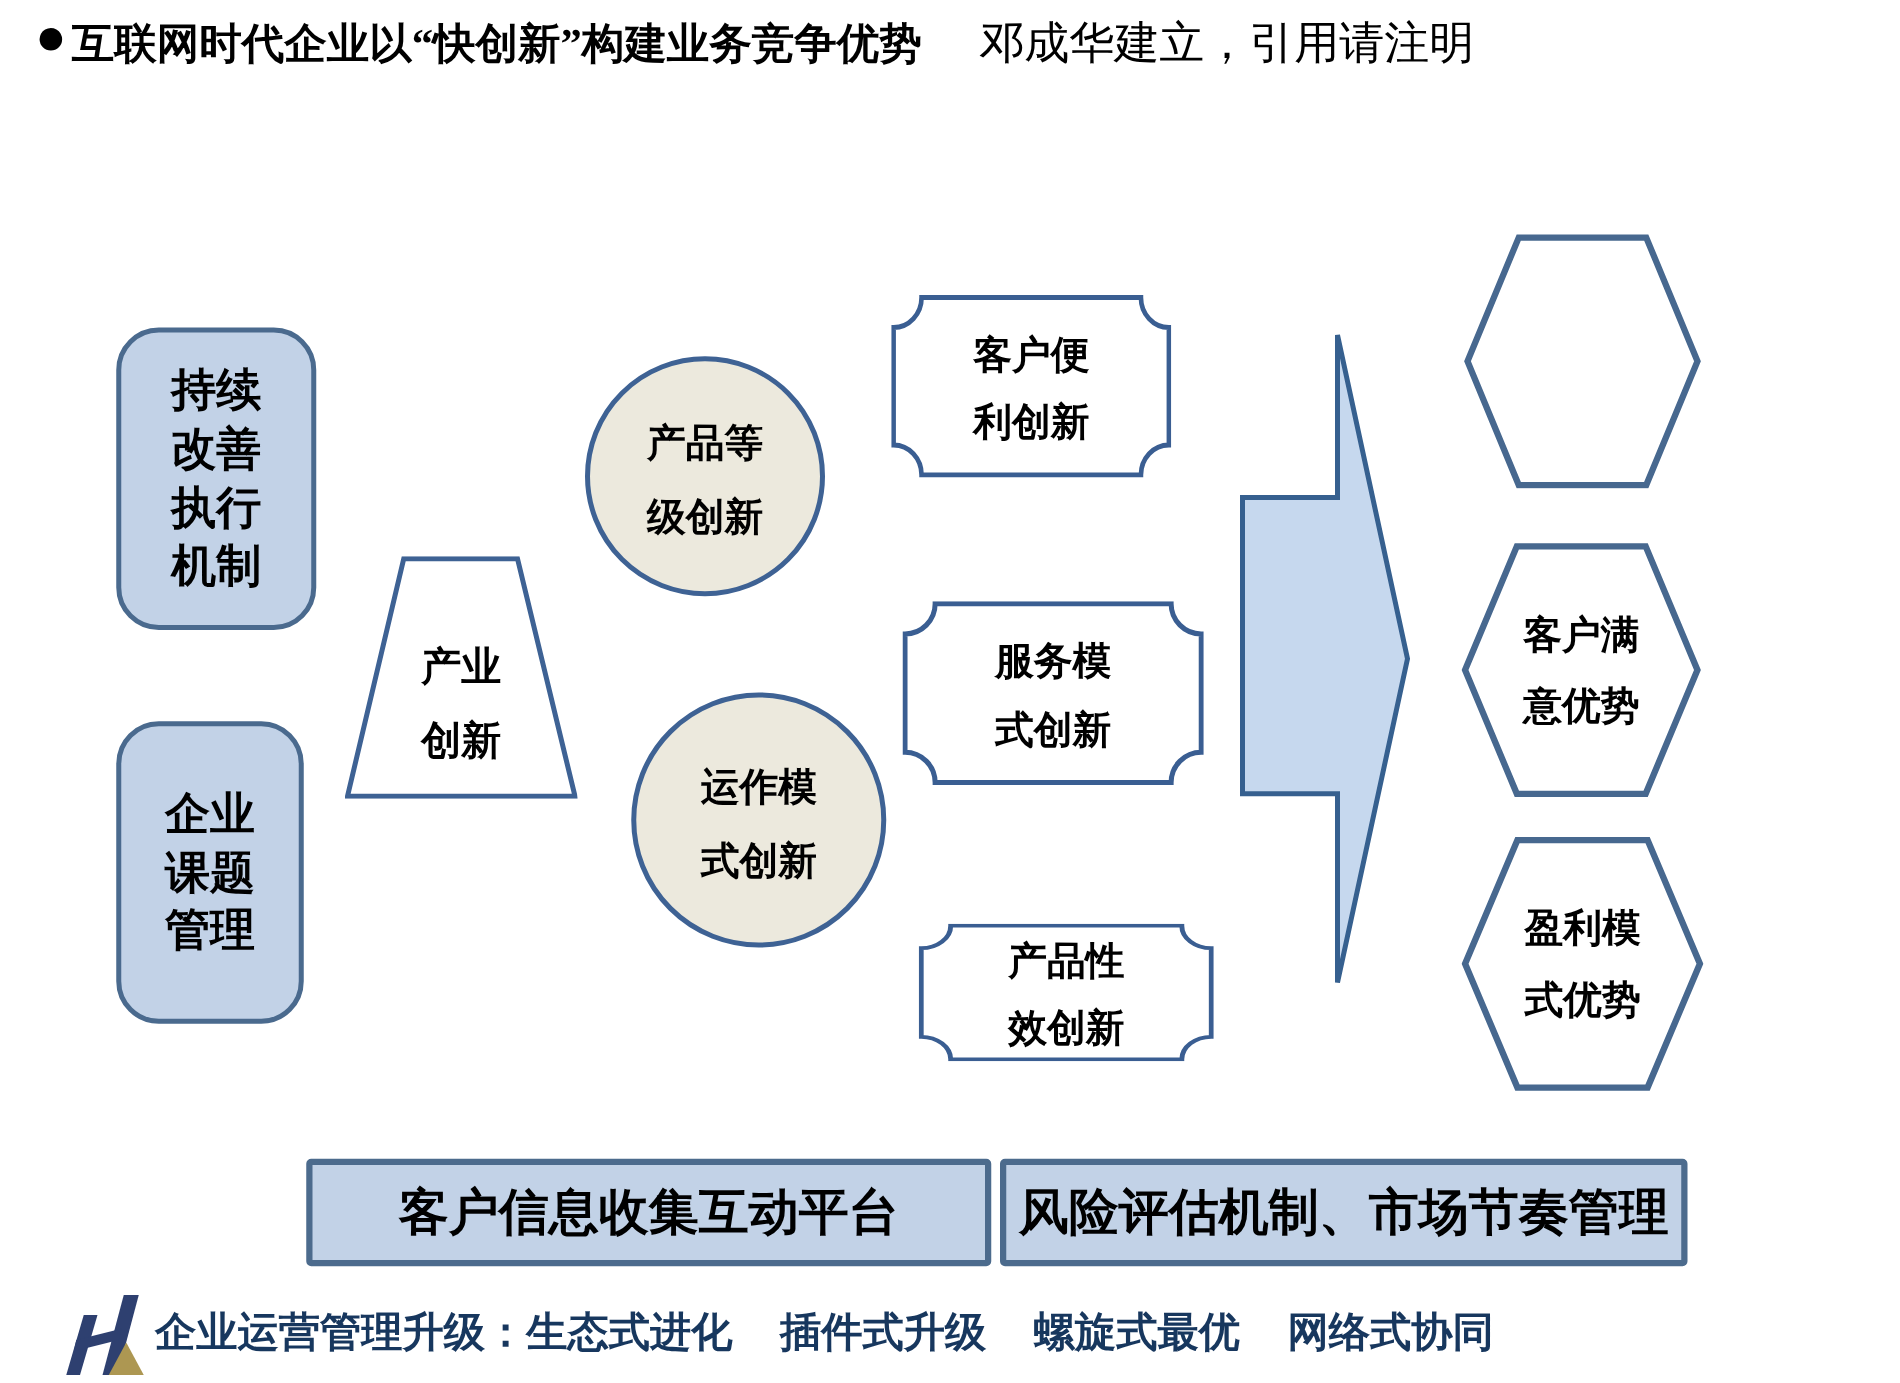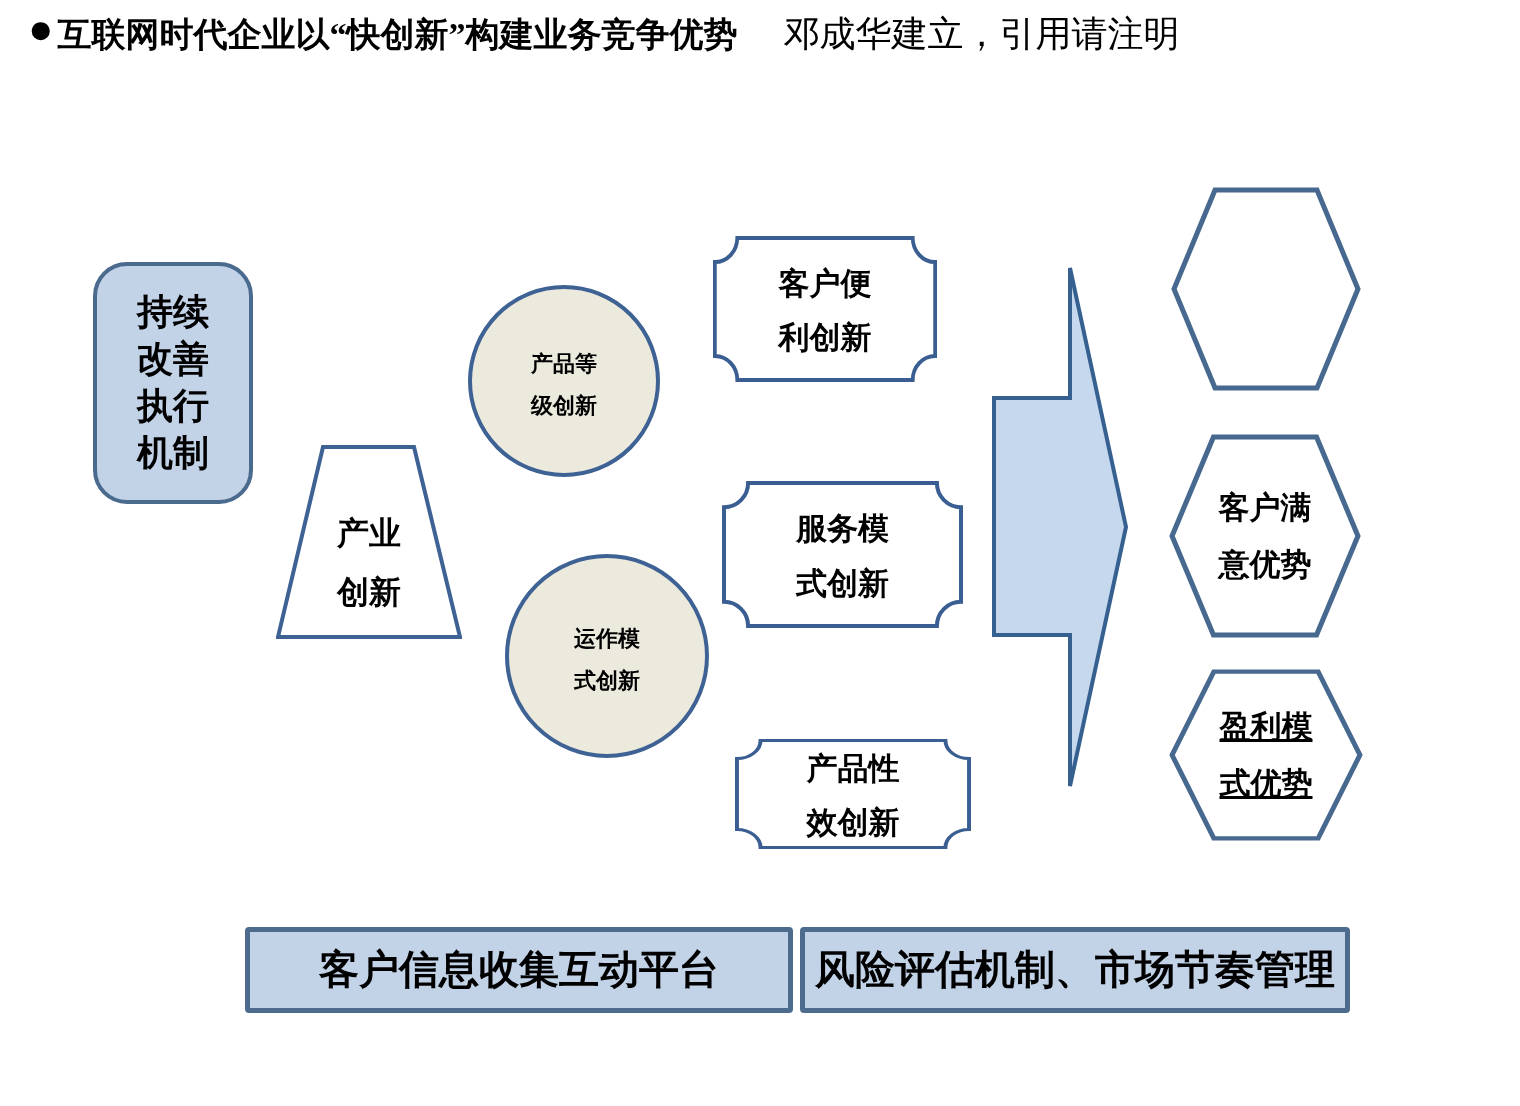--- a/index.html
+++ b/index.html
@@ -62,39 +62,39 @@
   
   .circle {
     position: absolute;
     background: #ece9dd;
     border: 4px solid #3e6294;
     border-radius: 50%;
     display: flex;
     align-items: center;
     justify-content: center;
   }
-  .circle .shape-label { font-size: 22px; line-height: 1.9; padding-top: 8px; }
+  .circle .shape-label { font-size: 31px; line-height: 1.9; padding-top: 8px; }
   #circle-product   { left: 468px; top: 285px; width: 184px; height: 184px; }
   #circle-operation { left: 505px; top: 554px; width: 196px; height: 196px; }
 
   
   .plaque .shape-label { font-size: 31px; line-height: 1.75; padding-top: 4px; }
   #plaque-customer    { left: 713px; top: 236px; width: 224px; height: 146px; }
   #plaque-service     { left: 722px; top: 481px; width: 241px; height: 147px; }
   #plaque-performance { left: 735px; top: 739px; width: 236px; height: 110px; }
 
   
   #flow-arrow { left: 990px; top: 262px; width: 140px; height: 530px; position: absolute; }
   #flow-arrow svg { width: 100%; height: 100%; display: block; }
 
   
   .hexagon .shape-label { font-size: 31px; line-height: 1.85; }
   #hex-image    { left: 1171px; top: 187px; width: 190px; height: 204px; }
   #hex-customer { left: 1169px; top: 434px; width: 192px; height: 204px; }
-  #hex-profit   { left: 1169px; top: 669px; width: 194px; height: 172px; text-decoration: underline; }
+  #hex-profit   { left: 1169px; top: 669px; width: 194px; height: 204px; }
 
   
   .bottom-bar {
     position: absolute;
     top: 927px;
     height: 86px;
     background: #c2d2e7;
     border: 5px solid #4c6b8d;
     border-radius: 4px;
     display: flex;
@@ -132,20 +132,25 @@
     <span class="title-text">互联网时代企业以“快创新”构建业务竞争优势</span>
     <span class="attribution">邓成华建立，引用请注明</span>
   </div>
 
   <div class="round-box" id="box-continuous">
     <div class="shape-label">持续
 改善
 执行
 机制</div>
   </div>
+  <div class="round-box" id="box-enterprise">
+    <div class="shape-label">企业
+课题
+管理</div>
+  </div>
 
   <div class="shape" id="trapezoid">
     <svg viewBox="0 0 186 194" preserveAspectRatio="none">
       <polygon points="47,2 138,2 184,192 2,192" fill="#ffffff" stroke="#3e6294" stroke-width="4"></polygon>
     </svg>
     <div class="shape-label">产业
 创新</div>
   </div>
 
   <div class="circle" id="circle-product">
@@ -205,14 +210,25 @@
 式优势</div>
   </div>
 
   <div class="bottom-bar" id="bar-platform">
     <div class="shape-label">客户信息收集互动平台</div>
   </div>
   <div class="bottom-bar" id="bar-risk">
     <div class="shape-label">风险评估机制、市场节奏管理</div>
   </div>
 
+  <div class="footer">
+    <svg class="logo" viewBox="0 0 70 72">
+      <polygon points="8,70 22,22 33,22 19,70" fill="#2e4070"></polygon>
+      <polygon points="37,70 54,6 66,6 49,70" fill="#2e4070"></polygon>
+      <polygon points="16,42 52,33 50,42 14,51" fill="#2e4070"></polygon>
+      <polygon points="42,70 56,44 70,70" fill="#ad9752"></polygon>
+    </svg>
+    <div class="footer-text">
+      <span>企业运营管理升级：</span><span class="ft-item">生态式进化</span><span class="ft-item">插件式升级</span><span class="ft-item">螺旋式最优</span><span class="ft-item">网络式协同</span>
+    </div>
+  </div>
 
 </div>
 
 </body></html>

